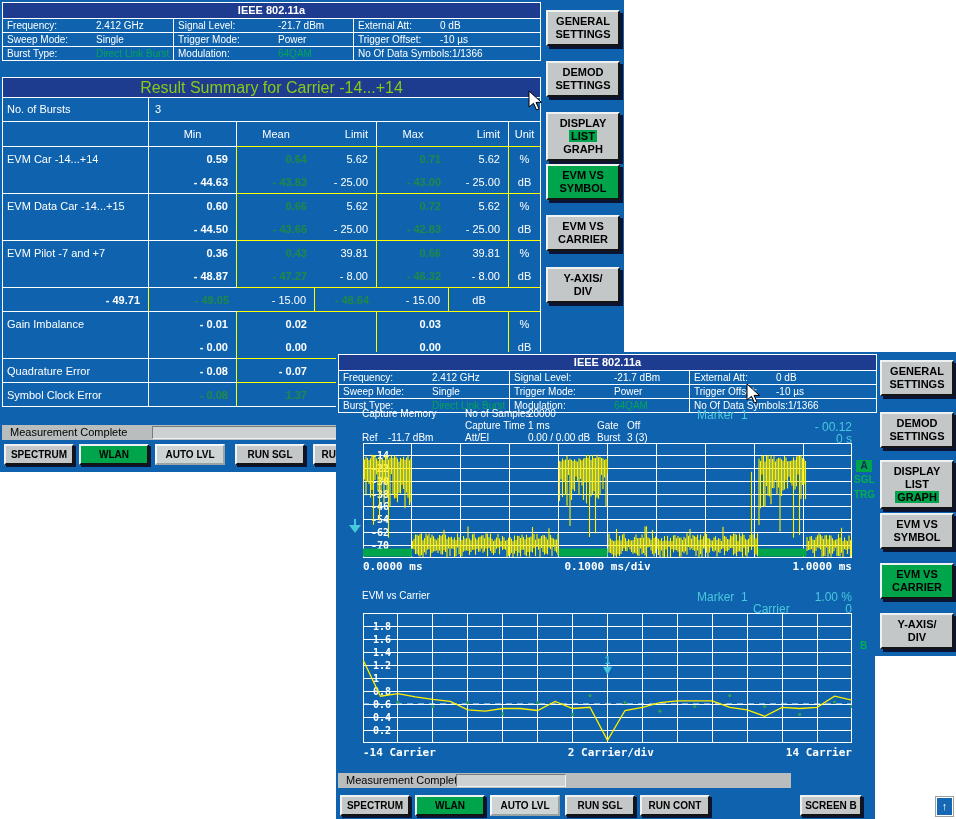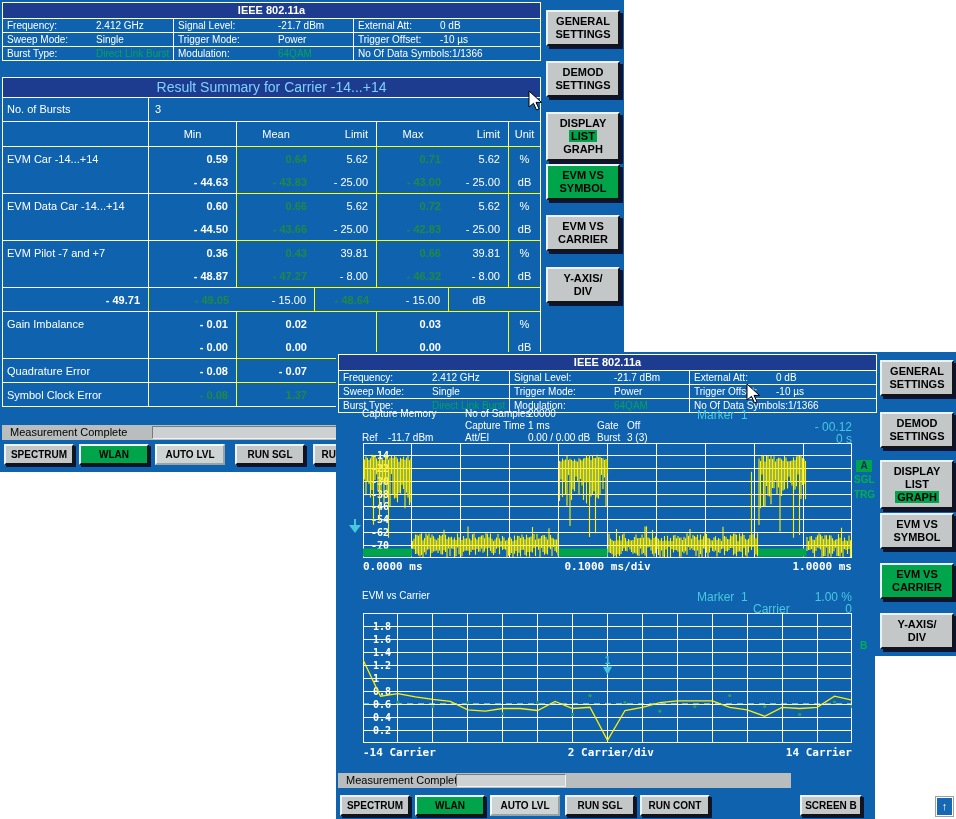--- a/index.html
+++ b/index.html
@@ -12,21 +12,21 @@
   .set-row + .set-row{border-top:1px solid #fff;}
   .set-cell{position:relative;font-size:10px;color:#fff;line-height:13px;box-sizing:border-box;}
   .set-cell + .set-cell{border-left:1px solid #fff;}
   .lbl{position:absolute;left:4px;top:0;white-space:pre;}
   .val{position:absolute;top:0;white-space:pre;}
   .lbl-inline,.val-inline{white-space:pre;}
   .lbl-inline{padding-left:4px;}
   .grn{color:#00a651;}
   
   .sum-table{position:absolute;border:1px solid #fff;background:#0f63ae;color:#fff;font-size:11px;}
-  .sum-title{height:19px;line-height:19px;background:#1d3b8f;border-bottom:1px solid #fff;text-align:center;font-size:14px;color:#7dd3fc;}
+  .sum-title{height:19px;line-height:19px;background:#1d3b8f;border-bottom:1px solid #fff;text-align:center;font-size:16px;color:#84cc16;}
   .bursts-row{display:grid;grid-template-columns:146px 1fr;height:23px;line-height:23px;border-bottom:1px solid #fff;}
   .head-row{display:grid;grid-template-columns:146px 88px 78px 62px 72px 60px 31px;height:24px;line-height:24px;}
   .sgroup{display:grid;grid-template-columns:146px 88px 78px 62px 72px 60px 31px;grid-auto-rows:23px;border-top:1px solid #ffff00;position:relative;}
   .cell{display:flex;align-items:center;box-sizing:border-box;overflow:hidden;}
   .pl{padding-left:4px;}
   .ar{justify-content:flex-end;padding-right:8px;}
   .al{justify-content:flex-start;padding-left:14px;}
   .ac{justify-content:center;}
   .bw{border-right:1px solid #fff;}
   .by{border-right:1px solid #ffff00;}
@@ -128,21 +128,21 @@
           <div class="cell pl bw"></div>
           <div class="cell ar by b">- 44.63</div>
           <div class="cell ar gv">- 43.83</div>
           <div class="cell ar by">- 25.00</div>
           <div class="cell ar gv">- 43.00</div>
           <div class="cell ar by">- 25.00</div>
           <div class="cell ac">dB</div>
           <div class="wline"></div>
         </div>
         <div class="sgroup">
-          <div class="cell pl bw">EVM Data Car -14...+14</div>
+          <div class="cell pl bw">EVM Data Car -14...+15</div>
           <div class="cell ar by b">0.60</div>
           <div class="cell ar gv">0.66</div>
           <div class="cell ar by">5.62</div>
           <div class="cell ar gv">0.72</div>
           <div class="cell ar by">5.62</div>
           <div class="cell ac">%</div>
           <div class="cell pl bw"></div>
           <div class="cell ar by b">- 44.50</div>
           <div class="cell ar gv">- 43.66</div>
           <div class="cell ar by">- 25.00</div>

